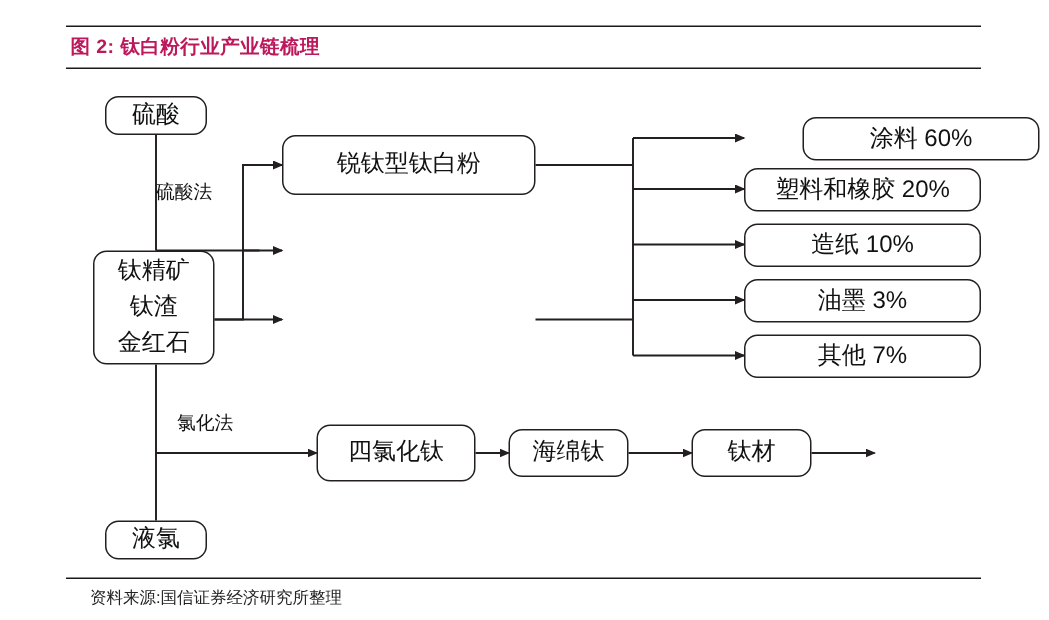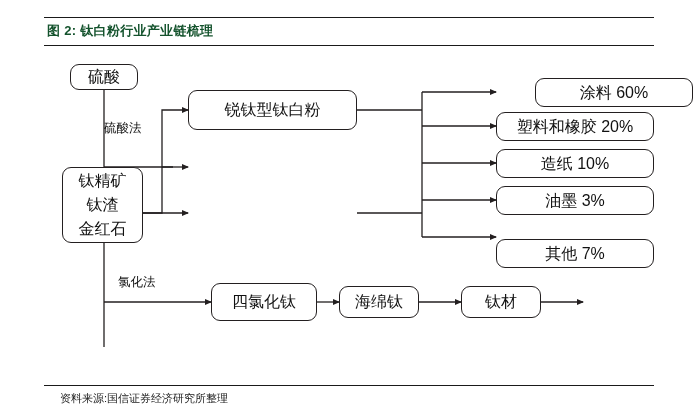--- a/index.html
+++ b/index.html
@@ -32,21 +32,21 @@
   #rule-under-title { top: 45px; }
   #rule-bottom { top: 385px; }
 
   #fig-title {
     position: absolute;
     left: 47px;
     top: 22px;
     font-size: 13px;
     font-weight: bold;
     letter-spacing: 0.3px;
-    color: #14532d;
+    color: #be185d;
     white-space: nowrap;
   }
   #source-note {
     position: absolute;
     left: 60px;
     top: 391px;
     font-size: 11px;
     color: #222;
     white-space: nowrap;
   }
@@ -148,20 +148,23 @@
   <div class="node" style="left:70px; top:64px; width:68px; height:26px;">
     <span>硫酸</span>
   </div>
 
   <div class="node multi" style="left:62px; top:167px; width:81px; height:76px;text-align:right;">
     <span>钛精矿</span>
     <span>钛渣</span>
     <span>金红石</span>
   </div>
 
+  <div class="node" style="left:70px; top:347px; width:68px; height:26px;">
+    <span>液氯</span>
+  </div>
 
   <div class="edge-label" style="left:104px; top:120px;">硫酸法</div>
   <div class="edge-label" style="left:118px; top:274px;">氯化法</div>
 
   <div class="node" style="left:188px; top:90px; width:169px; height:40px;">
     <span>锐钛型钛白粉</span>
   </div>
 
 
   <div class="node" style="left:211px; top:283px; width:106px; height:38px;font-family:Liberation Serif, serif;">
@@ -186,20 +189,20 @@
   </div>
 
   <div class="node" style="left:496px; top:149px; width:158px; height:29px;">
     <span>造纸 10%</span>
   </div>
 
   <div class="node" style="left:496px; top:186px; width:158px; height:29px;">
     <span>油墨 3%</span>
   </div>
 
-  <div class="node" style="left:496px; top:223px; width:158px; height:29px;margin-top:16px;">
+  <div class="node" style="left:496px; top:223px; width:158px; height:29px;">
     <span>其他 7%</span>
   </div>
 
   <div class="hrule" id="rule-bottom"></div>
   <div id="source-note">资料来源:国信证券经济研究所整理</div>
 
 </div>
 
 </body></html>

